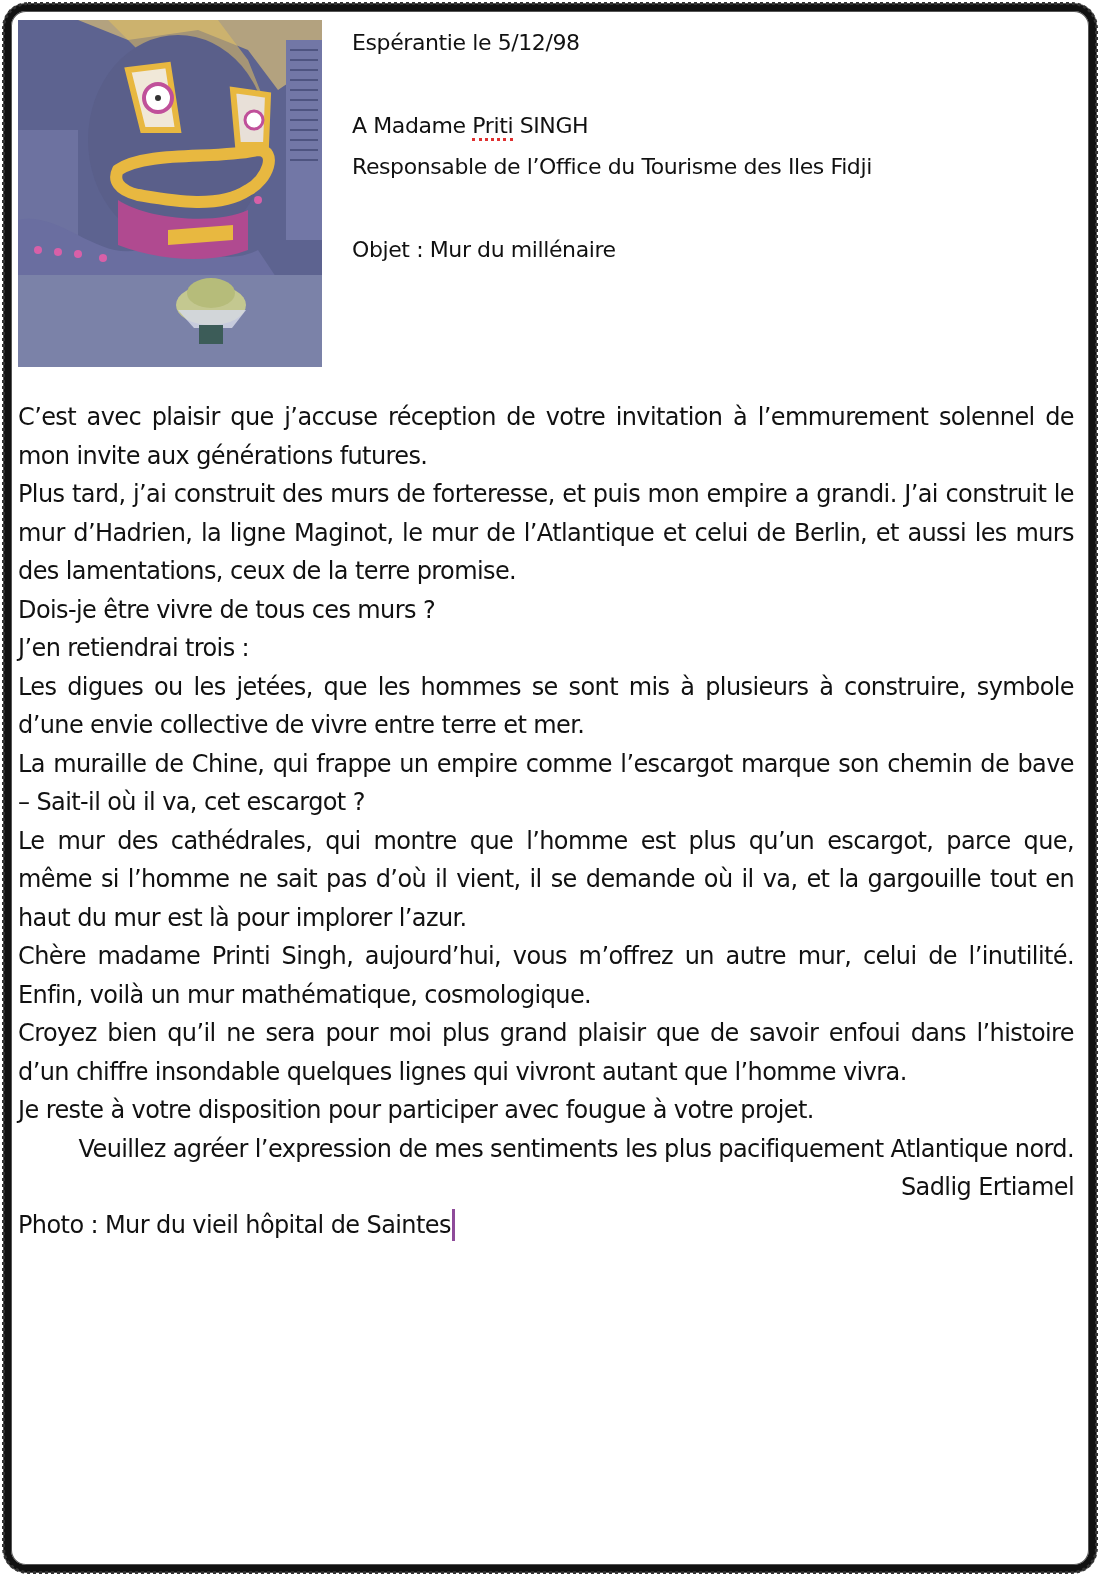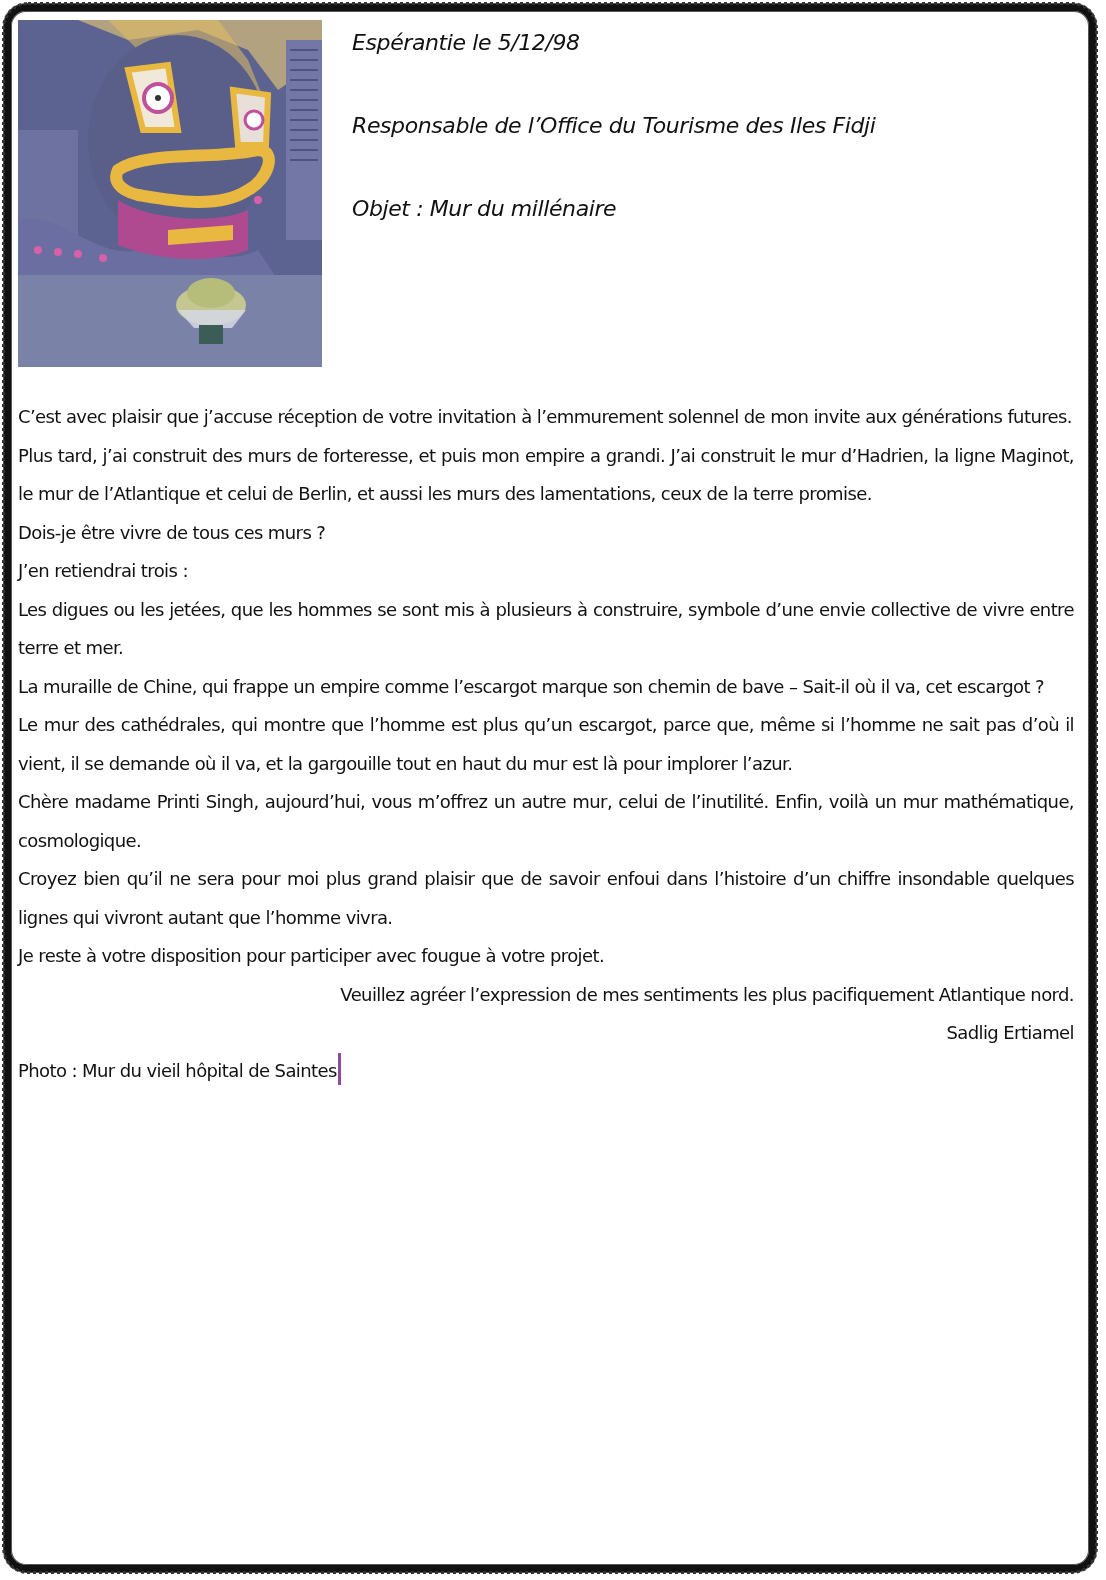--- a/index.html
+++ b/index.html
@@ -12,24 +12,24 @@
   }
   .frame::before {
     content: ""; position: absolute; left: -9px; top: -9px; right: -9px; bottom: -9px;
     border: 3px dotted #333; border-radius: 26px; pointer-events: none;
   }
   .photo {
     position: absolute; left: 18px; top: 20px; width: 304px; height: 347px;
     overflow: hidden; background: #5f6691;
   }
   .header { position: absolute; left: 352px; top: 22px; font-family: "DejaVu Sans", sans-serif; font-size: 22px; color: #111; }
-  .header .line { height: 41px; line-height: 41px; white-space: nowrap; letter-spacing: -0.4px; font-style: italic; }
+  .header .line { height: 41px; line-height: 41px; white-space: nowrap; letter-spacing: -0.4px; }
   .header .gap { height: 42px; }
   .spell { border-bottom: 3px dotted #e03030; }
-  .body { position: absolute; left: 18px; top: 398px; width: 1056px; font-family: "DejaVu Sans", sans-serif; font-size: 18px; color: #111; letter-spacing: -0.6px; }
+  .body { position: absolute; left: 18px; top: 398px; width: 1056px; font-family: "DejaVu Sans", sans-serif; font-size: 24px; color: #111; letter-spacing: -0.6px; }
   .para { line-height: 38.5px; text-align: justify; margin: 0; }
   .para.last-left { text-align: right; }
   .sig { text-align: right; line-height: 38px; }
   .caption { line-height: 38px; }
   .cursor { display: inline-block; width: 3px; height: 32px; background: #8e4b9a; vertical-align: -8px; margin-left: 1px; }
 </style>
 </head>
 <body>
 
 <div class="frame"></div>
@@ -76,20 +76,21 @@
     <ellipse cx="193" cy="285" rx="35" ry="20" fill="#c4c890"></ellipse>
     <ellipse cx="193" cy="273" rx="24" ry="15" fill="#b6bc7a"></ellipse>
     <path d="M160 290 L228 290 L214 308 L176 308 Z" fill="#d5d8e6" opacity="0.85"></path>
     <rect x="181" y="305" width="24" height="19" fill="#3c5c58"></rect>
   </svg>
 </div>
 
 <div class="header">
   <div class="line">Espérantie le 5/12/98</div>
   <div class="gap"></div>
+  <div class="line"><span>A Madame </span><span class="spell">Priti</span><span> SINGH</span></div>
   <div class="line">Responsable de l’Office du Tourisme des Iles Fidji</div>
   <div class="gap"></div>
   <div class="line">Objet : Mur du millénaire</div>
   <div class="gap"></div>
 </div>
 
 <div class="body">
   <p class="para">C’est avec plaisir que j’accuse réception de votre invitation à l’emmurement solennel de mon invite aux générations futures.</p>
   <p class="para">Plus tard, j’ai construit des murs de forteresse, et puis mon empire a grandi. J’ai construit le mur d’Hadrien, la ligne Maginot, le mur de l’Atlantique et celui de Berlin, et aussi les murs des lamentations, ceux de la terre promise.</p>
   <p class="para">Dois-je être vivre de tous ces murs ?</p>

